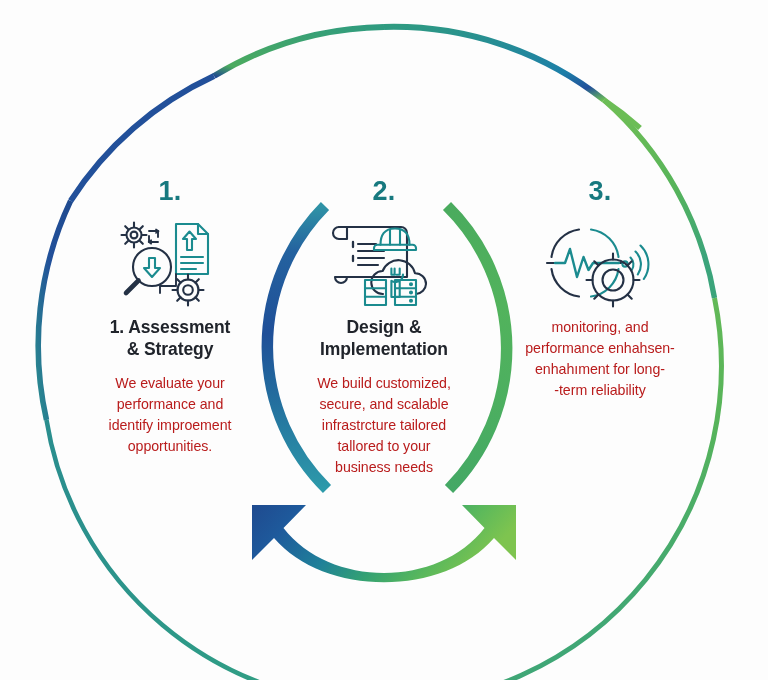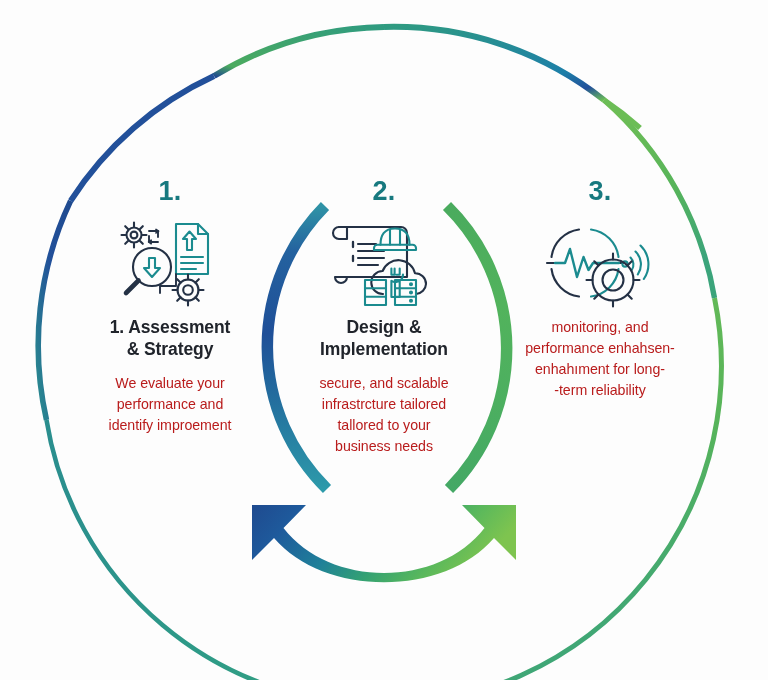--- a/index.html
+++ b/index.html
@@ -206,20 +206,21 @@
       </svg>
     </div>
     <div class="step-title">
       <span class="nowrap-line">1. Assessment</span>
       <span class="nowrap-line">&amp; Strategy</span>
     </div>
     <div class="step-body">
       <span class="nowrap-line">We evaluate your</span>
       <span class="nowrap-line">performance and</span>
       <span class="nowrap-line">identify improement</span>
+      <span class="nowrap-line">opportunities.</span>
     </div>
   </div>
 
   <div class="col" id="col-2">
     <div class="step-num">2.</div>
     <div class="icon-wrap">
       <svg width="118" height="92" viewBox="0 0 118 92" fill="none" stroke="#243145" stroke-width="2.1" stroke-linecap="round" stroke-linejoin="round">
 
         <g>
           <path d="M14 10h62a6 6 0 0 1 6 6v44H22"></path>
@@ -253,20 +254,21 @@
           <circle cx="86" cy="75.5" r="1" fill="#1b8b8f"></circle>
           <circle cx="86" cy="83.8" r="1" fill="#1b8b8f"></circle>
         </g>
       </svg>
     </div>
     <div class="step-title">
       <span class="nowrap-line">Design &amp;</span>
       <span class="nowrap-line">Implementation</span>
     </div>
     <div class="step-body">
+      <span class="nowrap-line">We build customized,</span>
       <span class="nowrap-line">secure, and scalable</span>
       <span class="nowrap-line">infrastrcture tailored</span>
       <span class="nowrap-line">tallored to your</span>
       <span class="nowrap-line">business needs</span>
     </div>
   </div>
 
   <div class="col" id="col-3">
     <div class="step-num">3.</div>
     <div class="icon-wrap">

